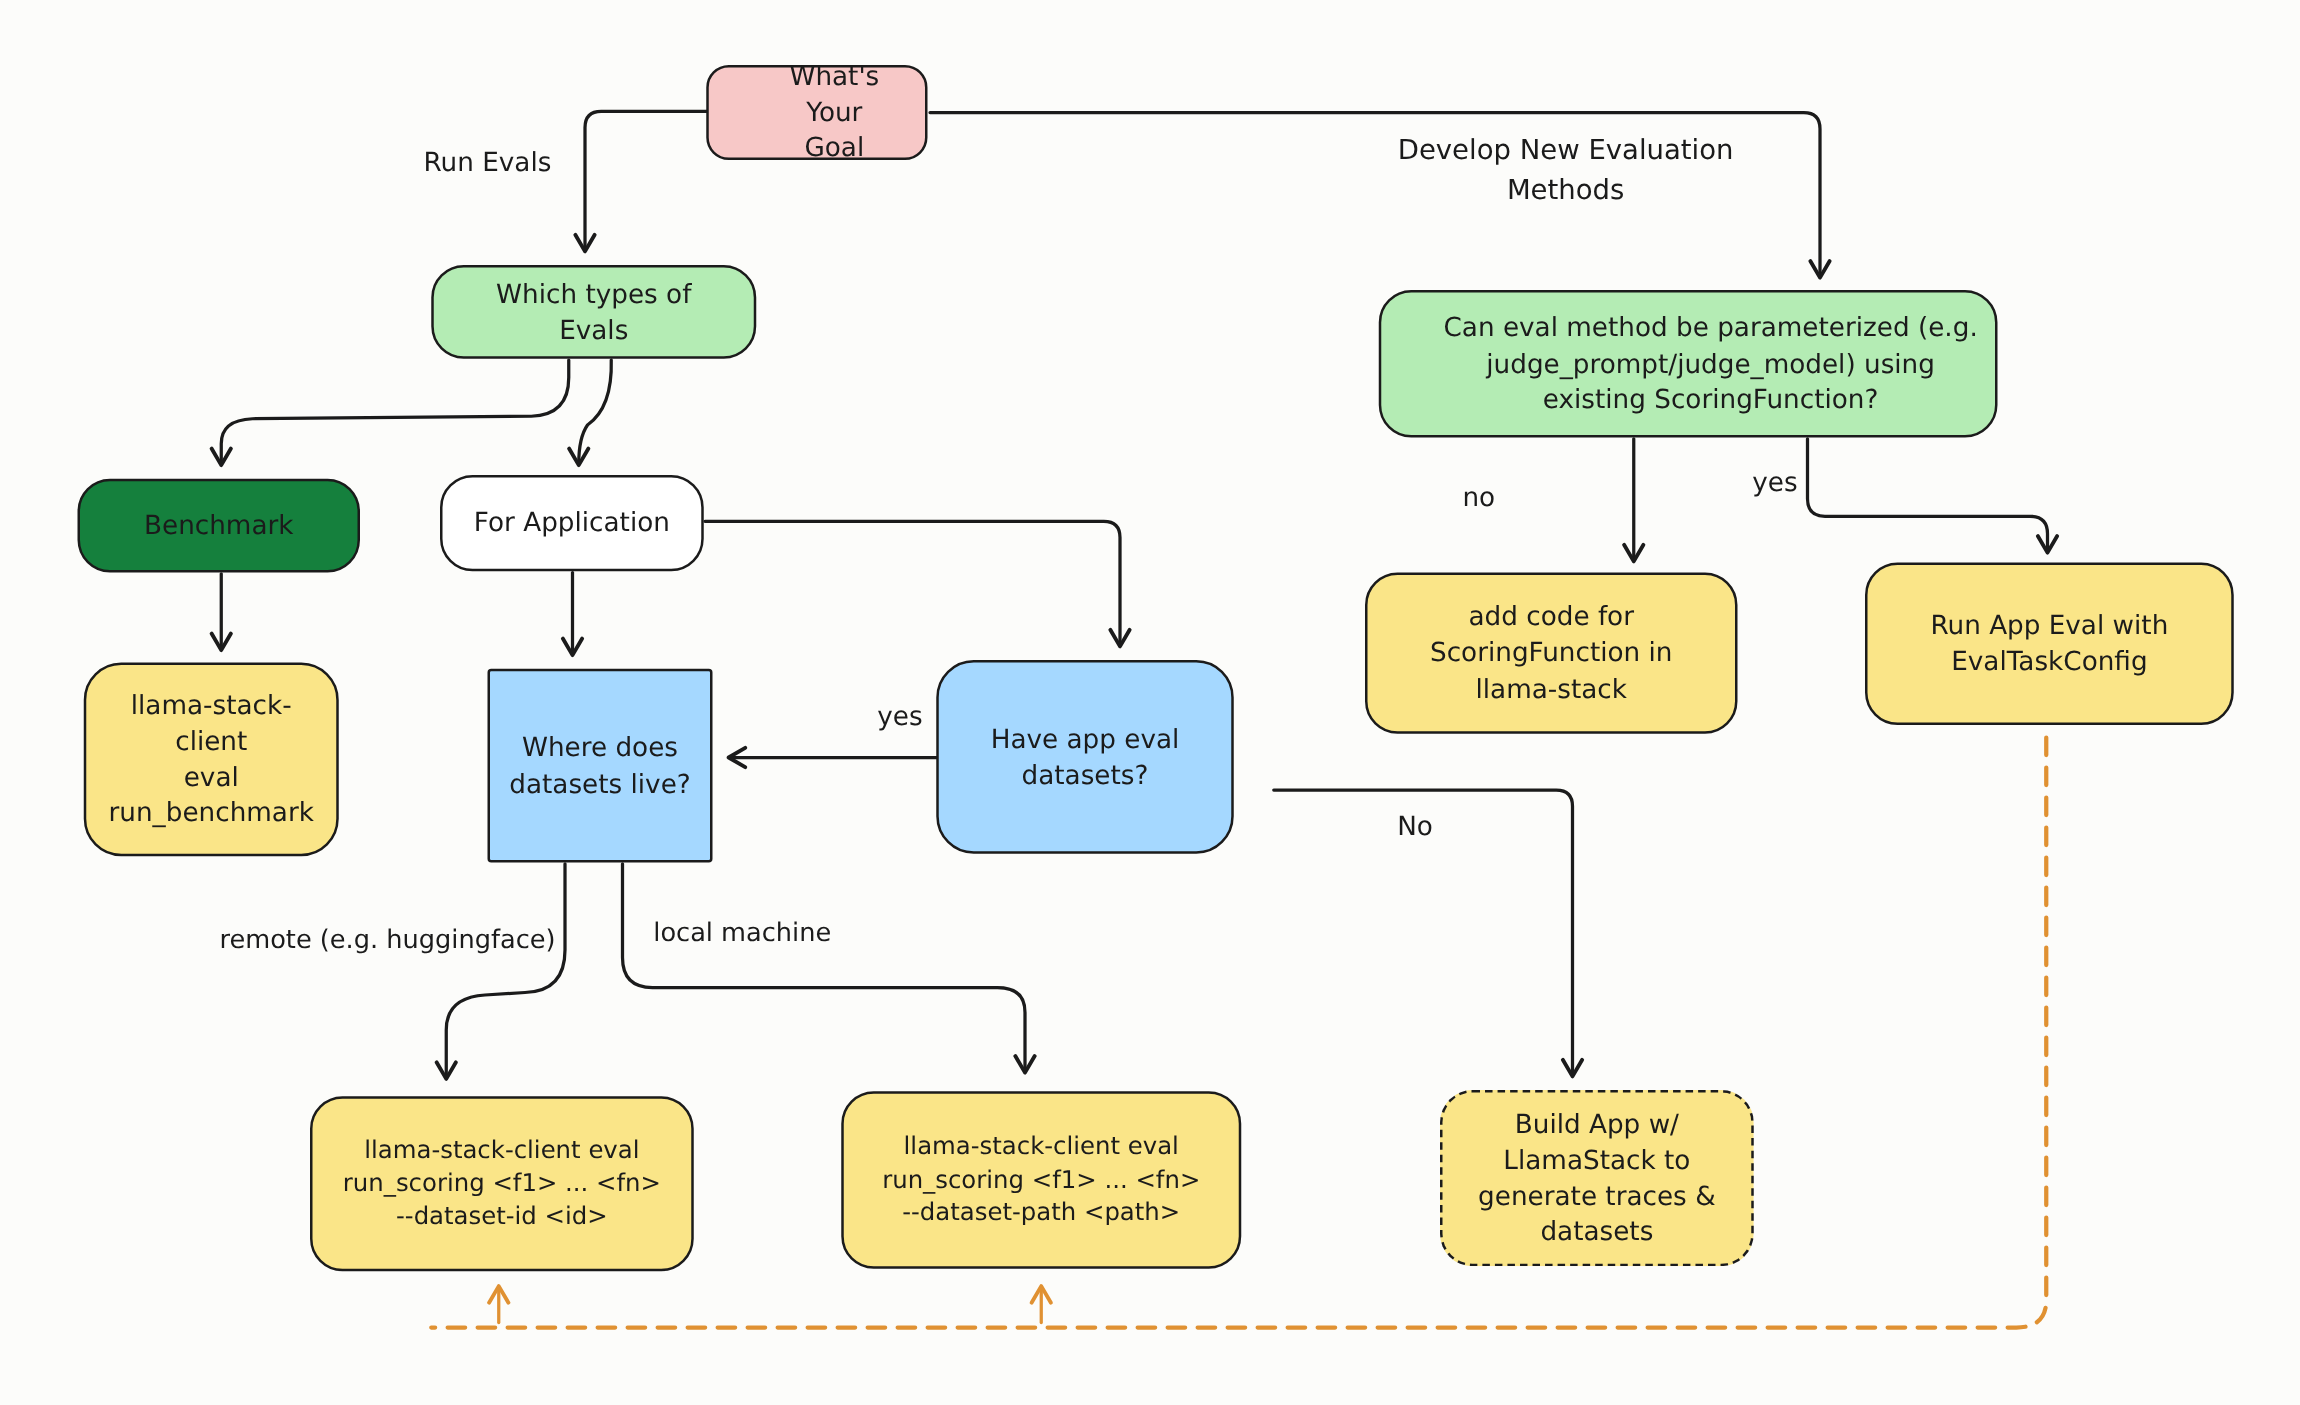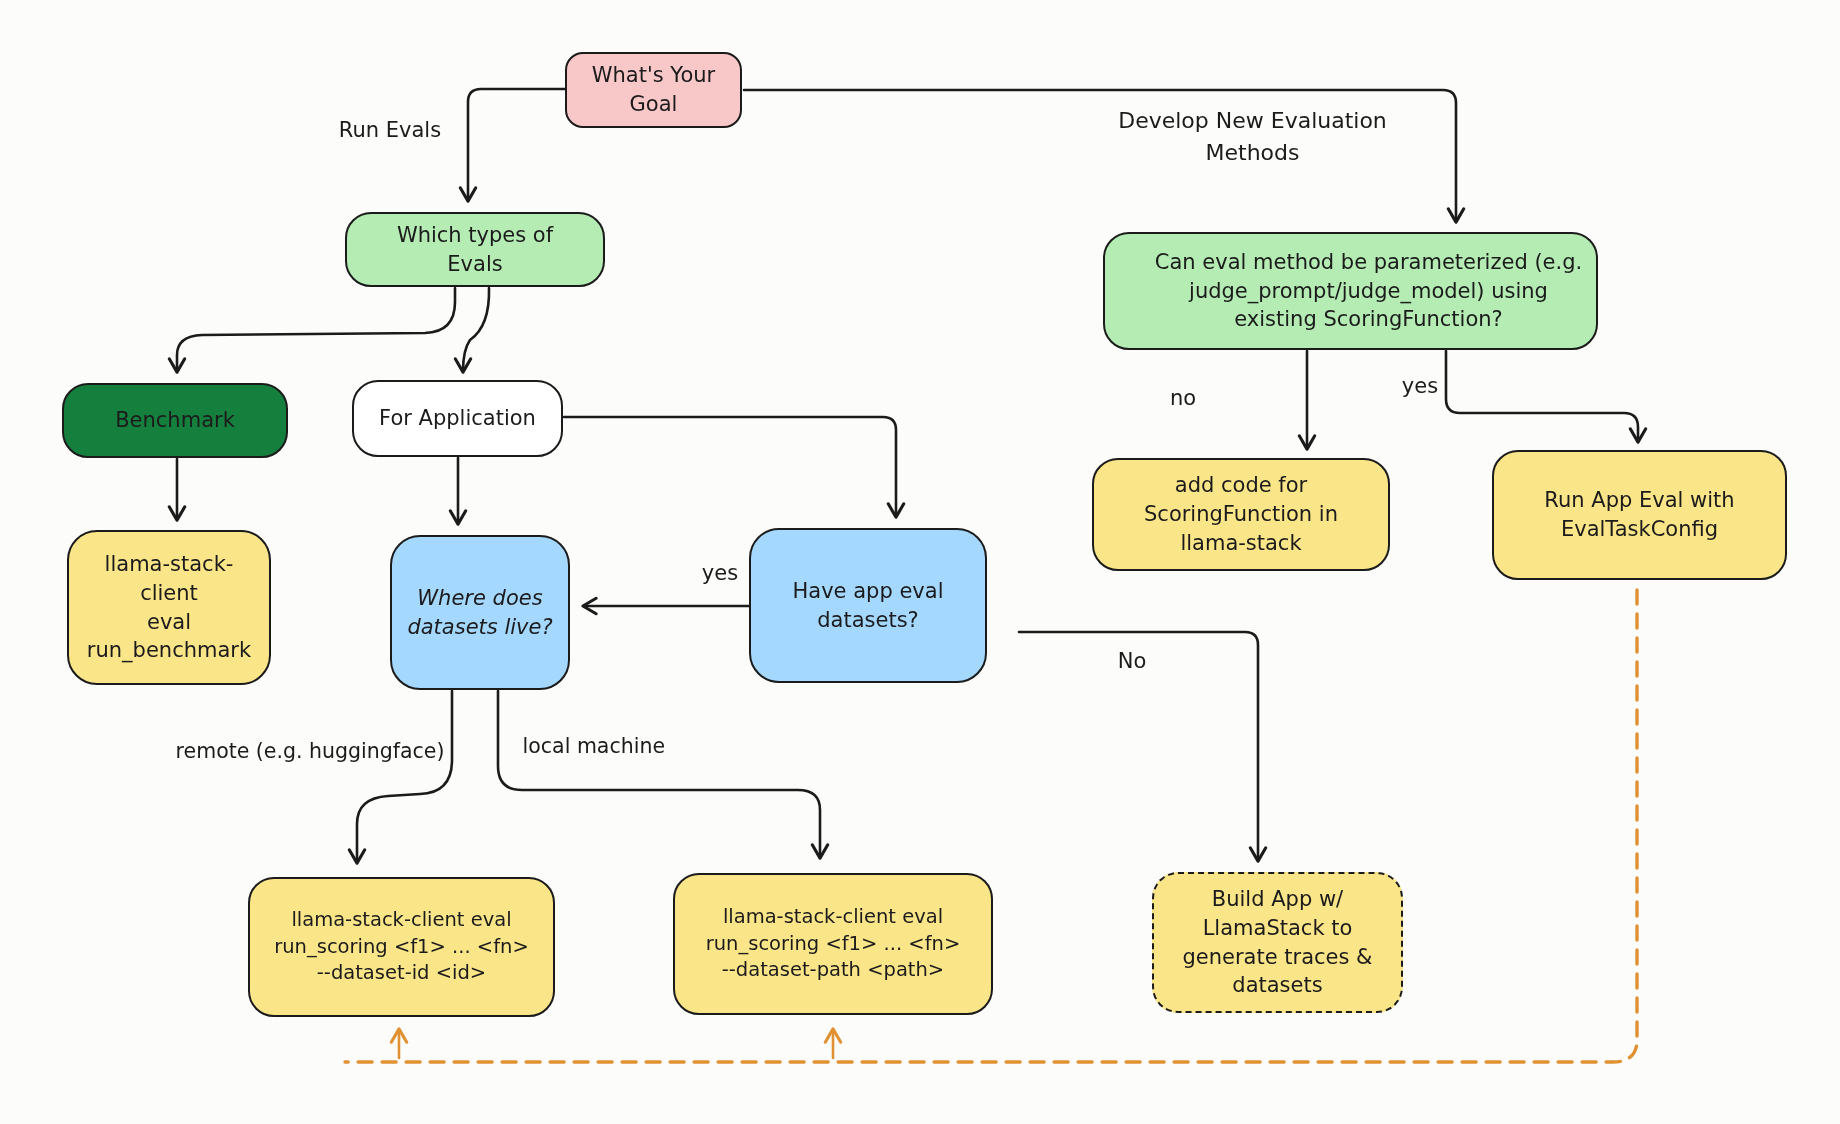--- a/index.html
+++ b/index.html
@@ -19,21 +19,21 @@
     position:absolute;
     border:2.6px solid #1b1b1b;
     border-radius:26px;
     display:flex;align-items:center;justify-content:center;
     text-align:center;
     white-space:pre-line;
     font-size:21px;line-height:1.38;
     box-sizing:border-box;
     padding:6px 12px;
   }
-  .node.r-small{border-radius:18px;}
+  .node.r-small{border-radius:18px;padding-left:40px;}
   .node.dashed{border-style:dashed;}
   .node.small-text{font-size:19.5px;}
   .edge-label{
     position:absolute;
     white-space:pre-line;
     text-align:center;
     font-size:21px;line-height:1.45;
   }
 </style>
 </head>
@@ -92,27 +92,27 @@
 judge_prompt/judge_model) using
 existing ScoringFunction?</div>
 
   <div class="node" style="left: 62px; top: 383px; width: 226px; height: 75px; background: #15803d;">Benchmark</div>
 
   <div class="node" style="left: 352px; top: 380px; width: 211px; height: 77px; background: rgb(255, 255, 255);">For Application</div>
 
   <div class="node" style="left: 67px; top: 530px; width: 204px; height: 155px; border-radius: 30px; background: rgb(250, 229, 136);">llama-stack-client
 eval run_benchmark</div>
 
-  <div class="node" style="left: 390px; top: 535px; width: 180px; height: 155px; border-radius: 30px; background: rgb(165, 216, 255); font-style: italic;">Where does
+  <div class="node" style="left: 390px; top: 535px; width: 180px; height: 155px; border-radius: 3px; background: rgb(165, 216, 255);">Where does
 datasets live?</div>
 
   <div class="node" style="left: 749px; top: 528px; width: 238px; height: 155px; border-radius: 30px; background: rgb(165, 216, 255);">Have app eval
 datasets?</div>
 
-  <div class="node" style="left: 1092px; top: 458px; width: 298px; height: 113px; background: rgb(250, 229, 136);">add code for
+  <div class="node" style="left: 1092px; top: 458px; width: 298px; height: 129px; background: rgb(250, 229, 136);">add code for
 ScoringFunction in
 llama-stack</div>
 
   <div class="node" style="left: 1492px; top: 450px; width: 295px; height: 130px; background: rgb(250, 229, 136);">Run App Eval with
 EvalTaskConfig</div>
 
   <div class="node small-text" style="left: 248px; top: 877px; width: 307px; height: 140px; background: rgb(250, 229, 136);">llama-stack-client eval
 run_scoring &lt;f1&gt; ... &lt;fn&gt;
 --dataset-id &lt;id&gt;</div>
 

